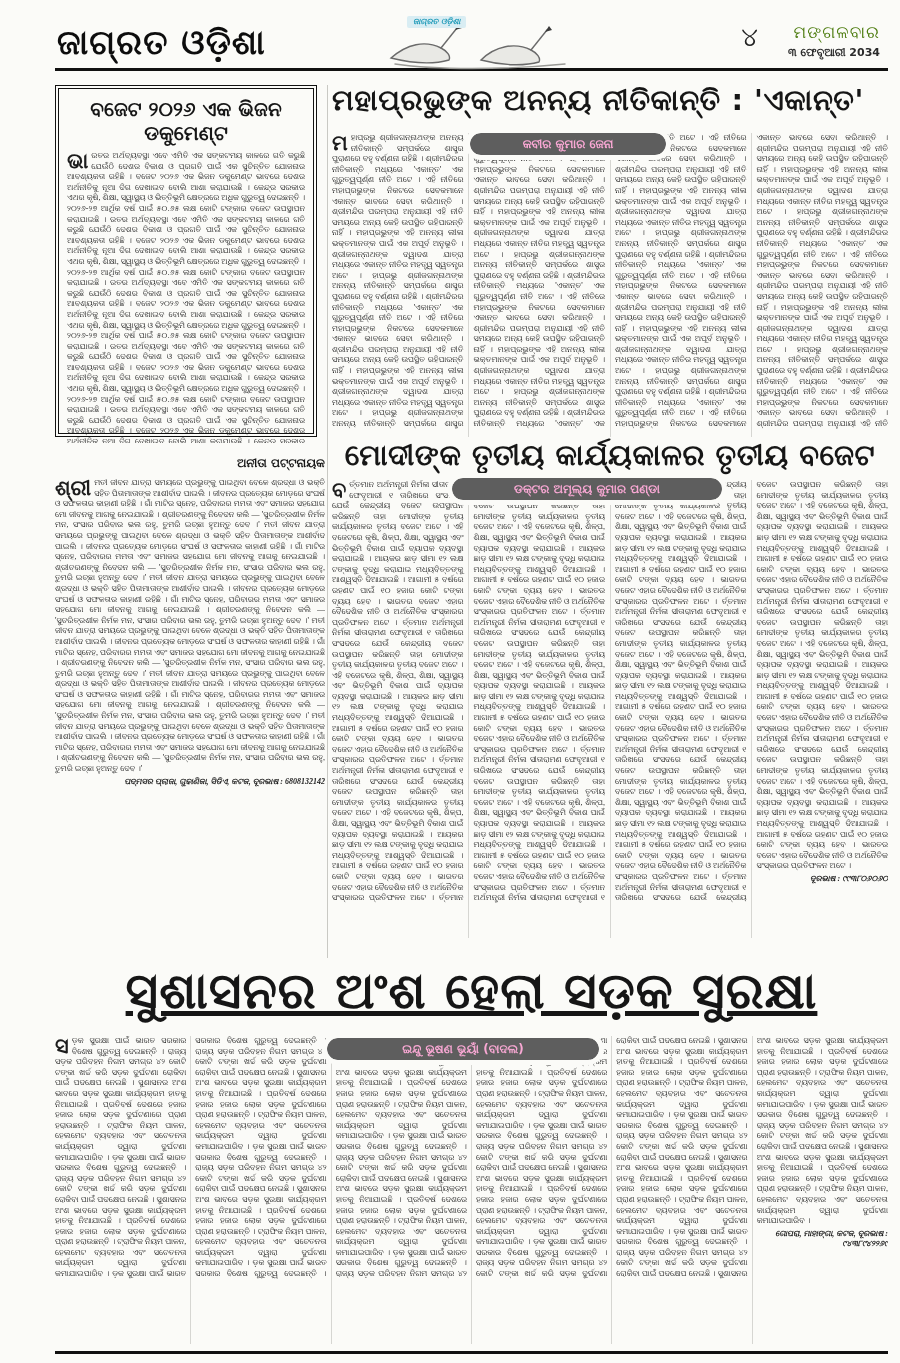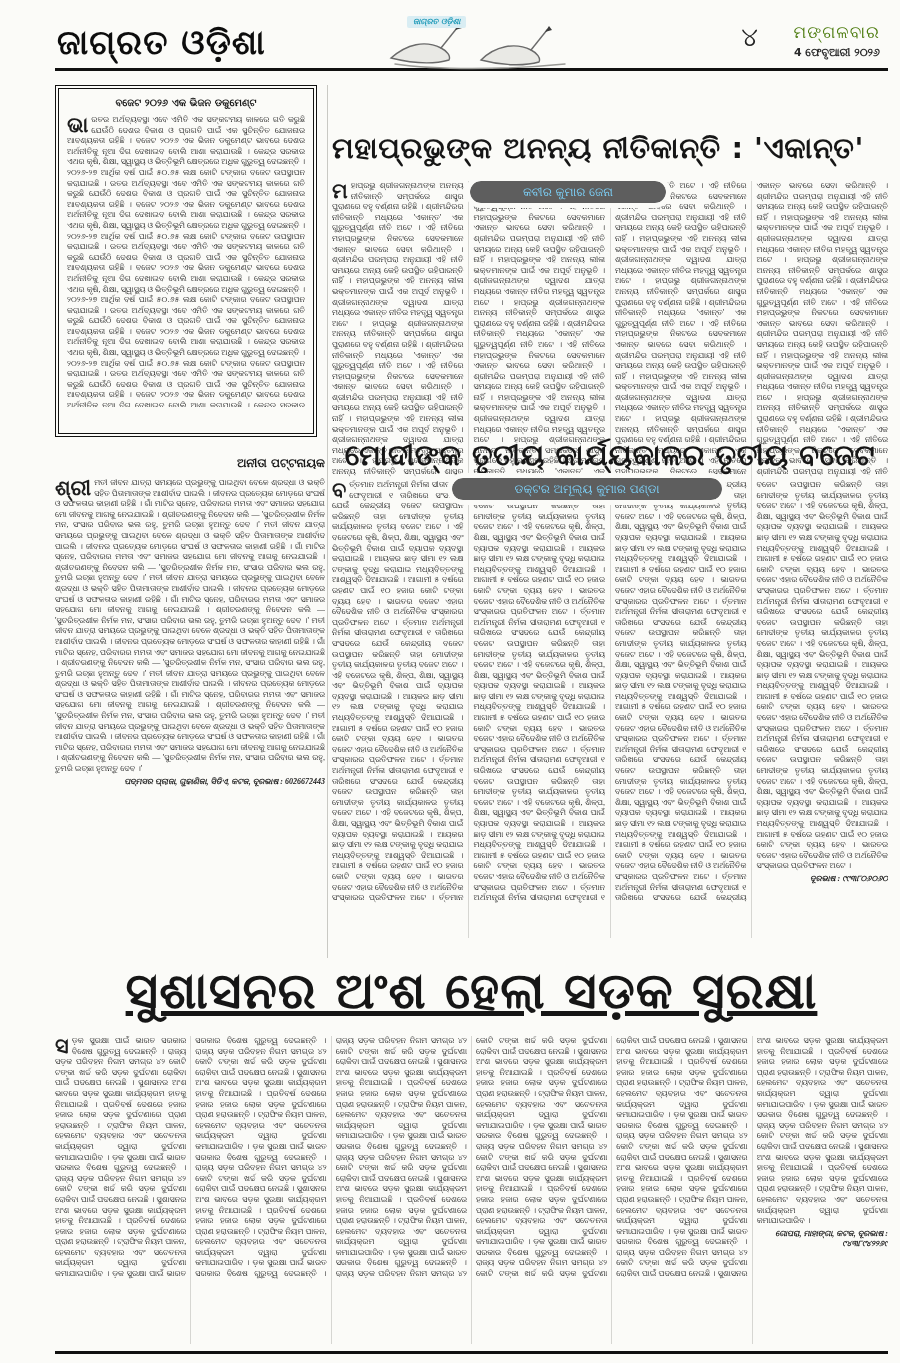--- a/index.html
+++ b/index.html
@@ -12,31 +12,31 @@
   .mast-illus{position:absolute;left:330px;top:6px;width:190px;height:56px;}
   .mast-tag{position:absolute;left:352px;top:8px;font-size:8px;font-style:italic;font-weight:bold;color:#1f9ab8;background:#d9edf3;padding:1px 6px;border-radius:2px;}
   .page-num{position:absolute;right:130px;top:14px;font-size:26px;color:#222;}
   .day{position:absolute;right:8px;top:14px;font-size:17px;color:#4d7c0f;letter-spacing:1px;}
   .date{position:absolute;right:8px;top:38px;font-size:11px;font-weight:bold;color:#2a2a2a;}
 
   
   .bodytext{font-family:"Liberation Serif",serif;font-size:8px;line-height:10.6px;text-align:justify;color:#1c1c1c;overflow:hidden;}
   .dropcap{float:left;font-size:21px;line-height:20px;font-weight:bold;padding:0 3px 0 0;font-family:"DejaVu Sans",sans-serif;}
   .signoff{display:block;font-style:italic;font-weight:bold;text-align:right;font-size:8px;margin-top:2px;}
-  .pill{position:absolute;background:#5e5e5e;color:#7dd3fc;font-weight:normal;font-size:12px;text-align:center;border-radius:13px;padding:4px 0;outline:5px solid #fbfbf8;z-index:5;}
+  .pill{position:absolute;background:#5e5e5e;color:#f9a8d4;font-weight:bold;font-size:12px;text-align:center;border-radius:13px;padding:4px 0;outline:5px solid #fbfbf8;z-index:5;}
   .cols4{column-count:4;column-gap:10px;column-rule:1px solid #d6d6d2;}
   .cols6{column-count:6;column-gap:9px;column-rule:1px solid #d6d6d2;}
 
   
   .budget-box{position:absolute;left:55px;top:85px;width:262px;height:352px;border:4px double #111;padding:6px 8px;box-sizing:border-box;}
-  .budget-head{font-size:10px;font-weight:bold;text-align:center;margin:2px 0 6px 0;font-family:"DejaVu Sans",sans-serif;}
+  .budget-head{font-size:20px;font-weight:bold;text-align:center;margin:2px 0 6px 0;font-family:"DejaVu Sans",sans-serif;}
   .budget-body{height:292px;}
 
   
-  .maha{position:absolute;left:332px;top:84px;width:556px;margin-top:48px;}
+  .maha{position:absolute;left:332px;top:84px;width:556px;}
   .maha-head{font-size:29px;font-weight:bold;line-height:1.15;letter-spacing:.5px;font-family:"DejaVu Sans",sans-serif;white-space:nowrap;}
   .maha-pill{left:138px;top:49px;width:196px;}
   .maha-body{position:absolute;left:0;top:49px;width:556px;height:304px;}
 
   
   .vdiv{position:absolute;left:327px;top:85px;width:1px;height:873px;background:#c9c9c4;}
 
   
   .modi{position:absolute;left:332px;top:438px;width:556px;}
   .modi-head{font-size:29px;font-weight:bold;letter-spacing:.5px;text-align:center;font-family:"DejaVu Sans",sans-serif;white-space:nowrap;}
@@ -72,21 +72,21 @@
         <path d="M146 36 L 162 16"></path>
         <path d="M70 16 l 4 -6 l 3 4 z" fill="#3a3a3a" stroke="none"></path>
         <path d="M160 18 l 4 -6 l 3 4 z" fill="#3a3a3a" stroke="none"></path>
         <path d="M10 50 C 50 56, 120 56, 180 50" stroke="#9a9a96"></path>
       </g>
     </svg>
     <div class="mast-tag">ଜାଗ୍ରତ ଓଡ଼ିଶା</div>
 
     <div class="page-num">୪</div>
     <div class="day">ମଙ୍ଗଳବାର</div>
-    <div class="date">4 ଫେବୃଆରୀ ୨୦୨୬</div>
+    <div class="date">୩ ଫେବୃଆରୀ 2034</div>
   </div>
 
   <div class="budget-box">
     <div class="budget-head">ବଜେଟ ୨୦୨୬ ଏକ ଭିଜନ ଡକୁମେଣ୍ଟ</div>
     <div class="bodytext budget-body">
       <span class="dropcap">ଭା</span><span>ରତର ଅର୍ଥବ୍ୟବସ୍ଥା ଏବେ ଏମିତି ଏକ ସଙ୍କଟମୟ କାଳରେ ଗତି କରୁଛି ଯେଉଁଠି ଦେଶର ବିକାଶ ଓ ପ୍ରଗତି ପାଇଁ ଏକ ସୁଚିନ୍ତିତ ଯୋଜନାର ଆବଶ୍ୟକତା ରହିଛି । ବଜେଟ ୨୦୨୬ ଏକ ଭିଜନ ଡକୁମେଣ୍ଟ ଭାବରେ ଦେଶର ଅର୍ଥନୀତିକୁ ନୂଆ ଦିଗ ଦେଖାଇବ ବୋଲି ଆଶା କରାଯାଉଛି । କେନ୍ଦ୍ର ସରକାର ଏଥର କୃଷି, ଶିକ୍ଷା, ସ୍ୱାସ୍ଥ୍ୟ ଓ ଭିତ୍ତିଭୂମି କ୍ଷେତ୍ରରେ ଅଧିକ ଗୁରୁତ୍ୱ ଦେଇଛନ୍ତି । ୨୦୨୬-୨୭ ଆର୍ଥିକ ବର୍ଷ ପାଇଁ ୫୦.୬୫ ଲକ୍ଷ କୋଟି ଟଙ୍କାର ବଜେଟ ଉପସ୍ଥାପନ କରାଯାଇଛି । ରତର ଅର୍ଥବ୍ୟବସ୍ଥା ଏବେ ଏମିତି ଏକ ସଙ୍କଟମୟ କାଳରେ ଗତି କରୁଛି ଯେଉଁଠି ଦେଶର ବିକାଶ ଓ ପ୍ରଗତି ପାଇଁ ଏକ ସୁଚିନ୍ତିତ ଯୋଜନାର ଆବଶ୍ୟକତା ରହିଛି । ବଜେଟ ୨୦୨୬ ଏକ ଭିଜନ ଡକୁମେଣ୍ଟ ଭାବରେ ଦେଶର ଅର୍ଥନୀତିକୁ ନୂଆ ଦିଗ ଦେଖାଇବ ବୋଲି ଆଶା କରାଯାଉଛି । କେନ୍ଦ୍ର ସରକାର ଏଥର କୃଷି, ଶିକ୍ଷା, ସ୍ୱାସ୍ଥ୍ୟ ଓ ଭିତ୍ତିଭୂମି କ୍ଷେତ୍ରରେ ଅଧିକ ଗୁରୁତ୍ୱ ଦେଇଛନ୍ତି । ୨୦୨୬-୨୭ ଆର୍ଥିକ ବର୍ଷ ପାଇଁ ୫୦.୬୫ ଲକ୍ଷ କୋଟି ଟଙ୍କାର ବଜେଟ ଉପସ୍ଥାପନ କରାଯାଇଛି । ରତର ଅର୍ଥବ୍ୟବସ୍ଥା ଏବେ ଏମିତି ଏକ ସଙ୍କଟମୟ କାଳରେ ଗତି କରୁଛି ଯେଉଁଠି ଦେଶର ବିକାଶ ଓ ପ୍ରଗତି ପାଇଁ ଏକ ସୁଚିନ୍ତିତ ଯୋଜନାର ଆବଶ୍ୟକତା ରହିଛି । ବଜେଟ ୨୦୨୬ ଏକ ଭିଜନ ଡକୁମେଣ୍ଟ ଭାବରେ ଦେଶର ଅର୍ଥନୀତିକୁ ନୂଆ ଦିଗ ଦେଖାଇବ ବୋଲି ଆଶା କରାଯାଉଛି । କେନ୍ଦ୍ର ସରକାର ଏଥର କୃଷି, ଶିକ୍ଷା, ସ୍ୱାସ୍ଥ୍ୟ ଓ ଭିତ୍ତିଭୂମି କ୍ଷେତ୍ରରେ ଅଧିକ ଗୁରୁତ୍ୱ ଦେଇଛନ୍ତି । ୨୦୨୬-୨୭ ଆର୍ଥିକ ବର୍ଷ ପାଇଁ ୫୦.୬୫ ଲକ୍ଷ କୋଟି ଟଙ୍କାର ବଜେଟ ଉପସ୍ଥାପନ କରାଯାଇଛି । ରତର ଅର୍ଥବ୍ୟବସ୍ଥା ଏବେ ଏମିତି ଏକ ସଙ୍କଟମୟ କାଳରେ ଗତି କରୁଛି ଯେଉଁଠି ଦେଶର ବିକାଶ ଓ ପ୍ରଗତି ପାଇଁ ଏକ ସୁଚିନ୍ତିତ ଯୋଜନାର ଆବଶ୍ୟକତା ରହିଛି । ବଜେଟ ୨୦୨୬ ଏକ ଭିଜନ ଡକୁମେଣ୍ଟ ଭାବରେ ଦେଶର ଅର୍ଥନୀତିକୁ ନୂଆ ଦିଗ ଦେଖାଇବ ବୋଲି ଆଶା କରାଯାଉଛି । କେନ୍ଦ୍ର ସରକାର ଏଥର କୃଷି, ଶିକ୍ଷା, ସ୍ୱାସ୍ଥ୍ୟ ଓ ଭିତ୍ତିଭୂମି କ୍ଷେତ୍ରରେ ଅଧିକ ଗୁରୁତ୍ୱ ଦେଇଛନ୍ତି । ୨୦୨୬-୨୭ ଆର୍ଥିକ ବର୍ଷ ପାଇଁ ୫୦.୬୫ ଲକ୍ଷ କୋଟି ଟଙ୍କାର ବଜେଟ ଉପସ୍ଥାପନ କରାଯାଇଛି । ରତର ଅର୍ଥବ୍ୟବସ୍ଥା ଏବେ ଏମିତି ଏକ ସଙ୍କଟମୟ କାଳରେ ଗତି କରୁଛି ଯେଉଁଠି ଦେଶର ବିକାଶ ଓ ପ୍ରଗତି ପାଇଁ ଏକ ସୁଚିନ୍ତିତ ଯୋଜନାର ଆବଶ୍ୟକତା ରହିଛି । ବଜେଟ ୨୦୨୬ ଏକ ଭିଜନ ଡକୁମେଣ୍ଟ ଭାବରେ ଦେଶର ଅର୍ଥନୀତିକୁ ନୂଆ ଦିଗ ଦେଖାଇବ ବୋଲି ଆଶା କରାଯାଉଛି । କେନ୍ଦ୍ର ସରକାର ଏଥର କୃଷି, ଶିକ୍ଷା, ସ୍ୱାସ୍ଥ୍ୟ ଓ ଭିତ୍ତିଭୂମି କ୍ଷେତ୍ରରେ ଅଧିକ ଗୁରୁତ୍ୱ ଦେଇଛନ୍ତି । ୨୦୨୬-୨୭ ଆର୍ଥିକ ବର୍ଷ ପାଇଁ ୫୦.୬୫ ଲକ୍ଷ କୋଟି ଟଙ୍କାର ବଜେଟ ଉପସ୍ଥାପନ କରାଯାଇଛି । ରତର ଅର୍ଥବ୍ୟବସ୍ଥା ଏବେ ଏମିତି ଏକ ସଙ୍କଟମୟ କାଳରେ ଗତି କରୁଛି ଯେଉଁଠି ଦେଶର ବିକାଶ ଓ ପ୍ରଗତି ପାଇଁ ଏକ ସୁଚିନ୍ତିତ ଯୋଜନାର ଆବଶ୍ୟକତା ରହିଛି । ବଜେଟ ୨୦୨୬ ଏକ ଭିଜନ ଡକୁମେଣ୍ଟ ଭାବରେ ଦେଶର ଅର୍ଥନୀତିକୁ ନୂଆ ଦିଗ ଦେଖାଇବ ବୋଲି ଆଶା କରାଯାଉଛି । କେନ୍ଦ୍ର ସରକାର ଏଥର କୃଷି, ଶିକ୍ଷା, ସ୍ୱାସ୍ଥ୍ୟ ଓ ଭିତ୍ତିଭୂମି କ୍ଷେତ୍ରରେ ଅଧିକ ଗୁରୁତ୍ୱ ଦେଇଛନ୍ତି । ୨୦୨୬-୨୭ ଆର୍ଥିକ ବର୍ଷ ପାଇଁ ୫୦.୬୫ ଲକ୍ଷ କୋଟି ଟଙ୍କାର ବଜେଟ ଉପସ୍ଥାପନ କରାଯାଇଛି । ରତର ଅର୍ଥବ୍ୟବସ୍ଥା ଏବେ ଏମିତି ଏକ ସଙ୍କଟମୟ କାଳରେ ଗତି କରୁଛି ଯେଉଁଠି ଦେଶର ବିକାଶ ଓ ପ୍ରଗତି ପାଇଁ ଏକ ସୁଚିନ୍ତିତ ଯୋଜନାର ଆବଶ୍ୟକତା ରହିଛି । ବଜେଟ ୨୦୨୬ ଏକ ଭିଜନ ଡକୁମେଣ୍ଟ ଭାବରେ ଦେଶର ଅର୍ଥନୀତିକୁ ନୂଆ ଦିଗ ଦେଖାଇବ ବୋଲି ଆଶା କରାଯାଉଛି । କେନ୍ଦ୍ର ସରକାର ଏଥର କୃଷି, ଶିକ୍ଷା, ସ୍ୱାସ୍ଥ୍ୟ ଓ ଭିତ୍ତିଭୂମି କ୍ଷେତ୍ରରେ ଅଧିକ ଗୁରୁତ୍ୱ ଦେଇଛନ୍ତି । ୨୦୨୬-୨୭ ଆର୍ଥିକ ବର୍ଷ ପାଇଁ ୫୦.୬୫ ଲକ୍ଷ କୋଟି ଟଙ୍କାର ବଜେଟ ଉପସ୍ଥାପନ କରାଯାଇଛି ।</span>
     </div>
   </div>
 
   <div class="vdiv"></div>
@@ -106,26 +106,27 @@
     <div class="bodytext cols4 modi-body">
       <span class="dropcap">ବ</span><span>ର୍ତ୍ତମାନ ଅର୍ଥମନ୍ତ୍ରୀ ନିର୍ମଳା ସୀତାରାମଣ ଫେବୃଆରୀ ୧ ତାରିଖରେ ସଂସଦରେ ଯେଉଁ କେନ୍ଦ୍ରୀୟ ବଜେଟ ଉପସ୍ଥାପନ କରିଛନ୍ତି ତାହା ମୋଦୀଙ୍କ ତୃତୀୟ କାର୍ଯ୍ୟକାଳର ତୃତୀୟ ବଜେଟ ଅଟେ । ଏହି ବଜେଟରେ କୃଷି, ଶିଳ୍ପ, ଶିକ୍ଷା, ସ୍ୱାସ୍ଥ୍ୟ ଏବଂ ଭିତ୍ତିଭୂମି ବିକାଶ ପାଇଁ ବ୍ୟାପକ ବ୍ୟବସ୍ଥା କରାଯାଇଛି । ଆୟକର ଛାଡ଼ ସୀମା ୧୨ ଲକ୍ଷ ଟଙ୍କାକୁ ବୃଦ୍ଧି କରାଯାଇ ମଧ୍ୟବିତ୍ତଙ୍କୁ ଆଶ୍ୱସ୍ତି ଦିଆଯାଇଛି । ଆଗାମୀ ୫ ବର୍ଷରେ ରହଣଟ ପାଇଁ ୧୦ ହଜାର କୋଟି ଟଙ୍କା ବ୍ୟୟ ହେବ । ଭାରତର ବଜେଟ ଏହାର ବୈଦେଶିକ ନୀତି ଓ ଅର୍ଥନୈତିକ ସଂସ୍କାରର ପ୍ରତିଫଳନ ଅଟେ । ର୍ତ୍ତମାନ ଅର୍ଥମନ୍ତ୍ରୀ ନିର୍ମଳା ସୀତାରାମଣ ଫେବୃଆରୀ ୧ ତାରିଖରେ ସଂସଦରେ ଯେଉଁ କେନ୍ଦ୍ରୀୟ ବଜେଟ ଉପସ୍ଥାପନ କରିଛନ୍ତି ତାହା ମୋଦୀଙ୍କ ତୃତୀୟ କାର୍ଯ୍ୟକାଳର ତୃତୀୟ ବଜେଟ ଅଟେ । ଏହି ବଜେଟରେ କୃଷି, ଶିଳ୍ପ, ଶିକ୍ଷା, ସ୍ୱାସ୍ଥ୍ୟ ଏବଂ ଭିତ୍ତିଭୂମି ବିକାଶ ପାଇଁ ବ୍ୟାପକ ବ୍ୟବସ୍ଥା କରାଯାଇଛି । ଆୟକର ଛାଡ଼ ସୀମା ୧୨ ଲକ୍ଷ ଟଙ୍କାକୁ ବୃଦ୍ଧି କରାଯାଇ ମଧ୍ୟବିତ୍ତଙ୍କୁ ଆଶ୍ୱସ୍ତି ଦିଆଯାଇଛି । ଆଗାମୀ ୫ ବର୍ଷରେ ରହଣଟ ପାଇଁ ୧୦ ହଜାର କୋଟି ଟଙ୍କା ବ୍ୟୟ ହେବ । ଭାରତର ବଜେଟ ଏହାର ବୈଦେଶିକ ନୀତି ଓ ଅର୍ଥନୈତିକ ସଂସ୍କାରର ପ୍ରତିଫଳନ ଅଟେ । ର୍ତ୍ତମାନ ଅର୍ଥମନ୍ତ୍ରୀ ନିର୍ମଳା ସୀତାରାମଣ ଫେବୃଆରୀ ୧ ତାରିଖରେ ସଂସଦରେ ଯେଉଁ କେନ୍ଦ୍ରୀୟ ବଜେଟ ଉପସ୍ଥାପନ କରିଛନ୍ତି ତାହା ମୋଦୀଙ୍କ ତୃତୀୟ କାର୍ଯ୍ୟକାଳର ତୃତୀୟ ବଜେଟ ଅଟେ । ଏହି ବଜେଟରେ କୃଷି, ଶିଳ୍ପ, ଶିକ୍ଷା, ସ୍ୱାସ୍ଥ୍ୟ ଏବଂ ଭିତ୍ତିଭୂମି ବିକାଶ ପାଇଁ ବ୍ୟାପକ ବ୍ୟବସ୍ଥା କରାଯାଇଛି । ଆୟକର ଛାଡ଼ ସୀମା ୧୨ ଲକ୍ଷ ଟଙ୍କାକୁ ବୃଦ୍ଧି କରାଯାଇ ମଧ୍ୟବିତ୍ତଙ୍କୁ ଆଶ୍ୱସ୍ତି ଦିଆଯାଇଛି । ଆଗାମୀ ୫ ବର୍ଷରେ ରହଣଟ ପାଇଁ ୧୦ ହଜାର କୋଟି ଟଙ୍କା ବ୍ୟୟ ହେବ । ଭାରତର ବଜେଟ ଏହାର ବୈଦେଶିକ ନୀତି ଓ ଅର୍ଥନୈତିକ ସଂସ୍କାରର ପ୍ରତିଫଳନ ଅଟେ । ର୍ତ୍ତମାନ ଅର୍ଥମନ୍ତ୍ରୀ ନିର୍ମଳା ସୀତାରାମଣ ଫେବୃଆରୀ ୧ ତାରିଖରେ ସଂସଦରେ ଯେଉଁ କେନ୍ଦ୍ରୀୟ ବଜେଟ ଉପସ୍ଥାପନ କରିଛନ୍ତି ତାହା ମୋଦୀଙ୍କ ତୃତୀୟ କାର୍ଯ୍ୟକାଳର ତୃତୀୟ ବଜେଟ ଅଟେ । ଏହି ବଜେଟରେ କୃଷି, ଶିଳ୍ପ, ଶିକ୍ଷା, ସ୍ୱାସ୍ଥ୍ୟ ଏବଂ ଭିତ୍ତିଭୂମି ବିକାଶ ପାଇଁ ବ୍ୟାପକ ବ୍ୟବସ୍ଥା କରାଯାଇଛି । ଆୟକର ଛାଡ଼ ସୀମା ୧୨ ଲକ୍ଷ ଟଙ୍କାକୁ ବୃଦ୍ଧି କରାଯାଇ ମଧ୍ୟବିତ୍ତଙ୍କୁ ଆଶ୍ୱସ୍ତି ଦିଆଯାଇଛି । ଆଗାମୀ ୫ ବର୍ଷରେ ରହଣଟ ପାଇଁ ୧୦ ହଜାର କୋଟି ଟଙ୍କା ବ୍ୟୟ ହେବ । ଭାରତର ବଜେଟ ଏହାର ବୈଦେଶିକ ନୀତି ଓ ଅର୍ଥନୈତିକ ସଂସ୍କାରର ପ୍ରତିଫଳନ ଅଟେ । ର୍ତ୍ତମାନ ଅର୍ଥମନ୍ତ୍ରୀ ନିର୍ମଳା ସୀତାରାମଣ ଫେବୃଆରୀ ୧ ତାରିଖରେ ସଂସଦରେ ଯେଉଁ କେନ୍ଦ୍ରୀୟ ବଜେଟ ଉପସ୍ଥାପନ କରିଛନ୍ତି ତାହା ମୋଦୀଙ୍କ ତୃତୀୟ କାର୍ଯ୍ୟକାଳର ତୃତୀୟ ବଜେଟ ଅଟେ । ଏହି ବଜେଟରେ କୃଷି, ଶିଳ୍ପ, ଶିକ୍ଷା, ସ୍ୱାସ୍ଥ୍ୟ ଏବଂ ଭିତ୍ତିଭୂମି ବିକାଶ ପାଇଁ ବ୍ୟାପକ ବ୍ୟବସ୍ଥା କରାଯାଇଛି । ଆୟକର ଛାଡ଼ ସୀମା ୧୨ ଲକ୍ଷ ଟଙ୍କାକୁ ବୃଦ୍ଧି କରାଯାଇ ମଧ୍ୟବିତ୍ତଙ୍କୁ ଆଶ୍ୱସ୍ତି ଦିଆଯାଇଛି । ଆଗାମୀ ୫ ବର୍ଷରେ ରହଣଟ ପାଇଁ ୧୦ ହଜାର କୋଟି ଟଙ୍କା ବ୍ୟୟ ହେବ । ଭାରତର ବଜେଟ ଏହାର ବୈଦେଶିକ ନୀତି ଓ ଅର୍ଥନୈତିକ ସଂସ୍କାରର ପ୍ରତିଫଳନ ଅଟେ । ର୍ତ୍ତମାନ ଅର୍ଥମନ୍ତ୍ରୀ ନିର୍ମଳା ସୀତାରାମଣ ଫେବୃଆରୀ ୧ ତାରିଖରେ ସଂସଦରେ ଯେଉଁ କେନ୍ଦ୍ରୀୟ ବଜେଟ ଉପସ୍ଥାପନ କରିଛନ୍ତି ତାହା ମୋଦୀଙ୍କ ତୃତୀୟ କାର୍ଯ୍ୟକାଳର ତୃତୀୟ ବଜେଟ ଅଟେ । ଏହି ବଜେଟରେ କୃଷି, ଶିଳ୍ପ, ଶିକ୍ଷା, ସ୍ୱାସ୍ଥ୍ୟ ଏବଂ ଭିତ୍ତିଭୂମି ବିକାଶ ପାଇଁ ବ୍ୟାପକ ବ୍ୟବସ୍ଥା କରାଯାଇଛି । ଆୟକର ଛାଡ଼ ସୀମା ୧୨ ଲକ୍ଷ ଟଙ୍କାକୁ ବୃଦ୍ଧି କରାଯାଇ ମଧ୍ୟବିତ୍ତଙ୍କୁ ଆଶ୍ୱସ୍ତି ଦିଆଯାଇଛି । ଆଗାମୀ ୫ ବର୍ଷରେ ରହଣଟ ପାଇଁ ୧୦ ହଜାର କୋଟି ଟଙ୍କା ବ୍ୟୟ ହେବ । ଭାରତର ବଜେଟ ଏହାର ବୈଦେଶିକ ନୀତି ଓ ଅର୍ଥନୈତିକ ସଂସ୍କାରର ପ୍ରତିଫଳନ ଅଟେ । ର୍ତ୍ତମାନ ଅର୍ଥମନ୍ତ୍ରୀ ନିର୍ମଳା ସୀତାରାମଣ ଫେବୃଆରୀ ୧ ତାରିଖରେ ସଂସଦରେ ଯେଉଁ କେନ୍ଦ୍ରୀୟ ବଜେଟ ଉପସ୍ଥାପନ କରିଛନ୍ତି ତାହା ମୋଦୀଙ୍କ ତୃତୀୟ କାର୍ଯ୍ୟକାଳର ତୃତୀୟ ବଜେଟ ଅଟେ । ଏହି ବଜେଟରେ କୃଷି, ଶିଳ୍ପ, ଶିକ୍ଷା, ସ୍ୱାସ୍ଥ୍ୟ ଏବଂ ଭିତ୍ତିଭୂମି ବିକାଶ ପାଇଁ ବ୍ୟାପକ ବ୍ୟବସ୍ଥା କରାଯାଇଛି । ଆୟକର ଛାଡ଼ ସୀମା ୧୨ ଲକ୍ଷ ଟଙ୍କାକୁ ବୃଦ୍ଧି କରାଯାଇ ମଧ୍ୟବିତ୍ତଙ୍କୁ ଆଶ୍ୱସ୍ତି ଦିଆଯାଇଛି । ଆଗାମୀ ୫ ବର୍ଷରେ ରହଣଟ ପାଇଁ ୧୦ ହଜାର କୋଟି ଟଙ୍କା ବ୍ୟୟ ହେବ । ଭାରତର ବଜେଟ ଏହାର ବୈଦେଶିକ ନୀତି ଓ ଅର୍ଥନୈତିକ ସଂସ୍କାରର ପ୍ରତିଫଳନ ଅଟେ । ର୍ତ୍ତମାନ ଅର୍ଥମନ୍ତ୍ରୀ ନିର୍ମଳା ସୀତାରାମଣ ଫେବୃଆରୀ ୧ ତାରିଖରେ ସଂସଦରେ ଯେଉଁ କେନ୍ଦ୍ରୀୟ ବଜେଟ ଉପସ୍ଥାପନ କରିଛନ୍ତି ତାହା ମୋଦୀଙ୍କ ତୃତୀୟ କାର୍ଯ୍ୟକାଳର ତୃତୀୟ ବଜେଟ ଅଟେ । ଏହି ବଜେଟରେ କୃଷି, ଶିଳ୍ପ, ଶିକ୍ଷା, ସ୍ୱାସ୍ଥ୍ୟ ଏବଂ ଭିତ୍ତିଭୂମି ବିକାଶ ପାଇଁ ବ୍ୟାପକ ବ୍ୟବସ୍ଥା କରାଯାଇଛି । ଆୟକର ଛାଡ଼ ସୀମା ୧୨ ଲକ୍ଷ ଟଙ୍କାକୁ ବୃଦ୍ଧି କରାଯାଇ ମଧ୍ୟବିତ୍ତଙ୍କୁ ଆଶ୍ୱସ୍ତି ଦିଆଯାଇଛି । ଆଗାମୀ ୫ ବର୍ଷରେ ରହଣଟ ପାଇଁ ୧୦ ହଜାର କୋଟି ଟଙ୍କା ବ୍ୟୟ ହେବ । ଭାରତର ବଜେଟ ଏହାର ବୈଦେଶିକ ନୀତି ଓ ଅର୍ଥନୈତିକ ସଂସ୍କାରର ପ୍ରତିଫଳନ ଅଟେ । ର୍ତ୍ତମାନ ଅର୍ଥମନ୍ତ୍ରୀ ନିର୍ମଳା ସୀତାରାମଣ ଫେବୃଆରୀ ୧ ତାରିଖରେ ସଂସଦରେ ଯେଉଁ କେନ୍ଦ୍ରୀୟ ବଜେଟ ଉପସ୍ଥାପନ କରିଛନ୍ତି ତାହା ମୋଦୀଙ୍କ ତୃତୀୟ କାର୍ଯ୍ୟକାଳର ତୃତୀୟ ବଜେଟ ଅଟେ । ଏହି ବଜେଟରେ କୃଷି, ଶିଳ୍ପ, ଶିକ୍ଷା, ସ୍ୱାସ୍ଥ୍ୟ ଏବଂ ଭିତ୍ତିଭୂମି ବିକାଶ ପାଇଁ ବ୍ୟାପକ ବ୍ୟବସ୍ଥା କରାଯାଇଛି । ଆୟକର ଛାଡ଼ ସୀମା ୧୨ ଲକ୍ଷ ଟଙ୍କାକୁ ବୃଦ୍ଧି କରାଯାଇ ମଧ୍ୟବିତ୍ତଙ୍କୁ ଆଶ୍ୱସ୍ତି ଦିଆଯାଇଛି । ଆଗାମୀ ୫ ବର୍ଷରେ ରହଣଟ ପାଇଁ ୧୦ ହଜାର କୋଟି ଟଙ୍କା ବ୍ୟୟ ହେବ । ଭାରତର ବଜେଟ ଏହାର ବୈଦେଶିକ ନୀତି ଓ ଅର୍ଥନୈତିକ ସଂସ୍କାରର ପ୍ରତିଫଳନ ଅଟେ । ର୍ତ୍ତମାନ ଅର୍ଥମନ୍ତ୍ରୀ ନିର୍ମଳା ସୀତାରାମଣ ଫେବୃଆରୀ ୧ ତାରିଖରେ ସଂସଦରେ ଯେଉଁ କେନ୍ଦ୍ରୀୟ ବଜେଟ ଉପସ୍ଥାପନ କରିଛନ୍ତି ତାହା ମୋଦୀଙ୍କ ତୃତୀୟ କାର୍ଯ୍ୟକାଳର ତୃତୀୟ ବଜେଟ ଅଟେ । ଏହି ବଜେଟରେ କୃଷି, ଶିଳ୍ପ, ଶିକ୍ଷା, ସ୍ୱାସ୍ଥ୍ୟ ଏବଂ ଭିତ୍ତିଭୂମି ବିକାଶ ପାଇଁ ବ୍ୟାପକ ବ୍ୟବସ୍ଥା କରାଯାଇଛି । ଆୟକର ଛାଡ଼ ସୀମା ୧୨ ଲକ୍ଷ ଟଙ୍କାକୁ ବୃଦ୍ଧି କରାଯାଇ ମଧ୍ୟବିତ୍ତଙ୍କୁ ଆଶ୍ୱସ୍ତି ଦିଆଯାଇଛି । ଆଗାମୀ ୫ ବର୍ଷରେ ରହଣଟ ପାଇଁ ୧୦ ହଜାର କୋଟି ଟଙ୍କା ବ୍ୟୟ ହେବ । ଭାରତର ବଜେଟ ଏହାର ବୈଦେଶିକ ନୀତି ଓ ଅର୍ଥନୈତିକ ସଂସ୍କାରର ପ୍ରତିଫଳନ ଅଟେ । ର୍ତ୍ତମାନ ଅର୍ଥମନ୍ତ୍ରୀ ନିର୍ମଳା ସୀତାରାମଣ ଫେବୃଆରୀ ୧ ତାରିଖରେ ସଂସଦରେ ଯେଉଁ କେନ୍ଦ୍ରୀୟ ବଜେଟ ଉପସ୍ଥାପନ କରିଛନ୍ତି ତାହା ମୋଦୀଙ୍କ ତୃତୀୟ କାର୍ଯ୍ୟକାଳର ତୃତୀୟ ବଜେଟ ଅଟେ । ଏହି ବଜେଟରେ କୃଷି, ଶିଳ୍ପ, ଶିକ୍ଷା, ସ୍ୱାସ୍ଥ୍ୟ ଏବଂ ଭିତ୍ତିଭୂମି ବିକାଶ ପାଇଁ ବ୍ୟାପକ ବ୍ୟବସ୍ଥା କରାଯାଇଛି । ଆୟକର ଛାଡ଼ ସୀମା ୧୨ ଲକ୍ଷ ଟଙ୍କାକୁ ବୃଦ୍ଧି କରାଯାଇ ମଧ୍ୟବିତ୍ତଙ୍କୁ ଆଶ୍ୱସ୍ତି ଦିଆଯାଇଛି । ଆଗାମୀ ୫ ବର୍ଷରେ ରହଣଟ ପାଇଁ ୧୦ ହଜାର କୋଟି ଟଙ୍କା ବ୍ୟୟ ହେବ । ଭାରତର ବଜେଟ ଏହାର ବୈଦେଶିକ ନୀତି ଓ ଅର୍ଥନୈତିକ ସଂସ୍କାରର ପ୍ରତିଫଳନ ଅଟେ । ର୍ତ୍ତମାନ ଅର୍ଥମନ୍ତ୍ରୀ ନିର୍ମଳା ସୀତାରାମଣ ଫେବୃଆରୀ ୧ ତାରିଖରେ ସଂସଦରେ ଯେଉଁ କେନ୍ଦ୍ରୀୟ ବଜେଟ ଉପସ୍ଥାପନ କରିଛନ୍ତି ତାହା ମୋଦୀଙ୍କ ତୃତୀୟ କାର୍ଯ୍ୟକାଳର ତୃତୀୟ ବଜେଟ ଅଟେ । ଏହି ବଜେଟରେ କୃଷି, ଶିଳ୍ପ, ଶିକ୍ଷା, ସ୍ୱାସ୍ଥ୍ୟ ଏବଂ ଭିତ୍ତିଭୂମି ବିକାଶ ପାଇଁ ବ୍ୟାପକ ବ୍ୟବସ୍ଥା କରାଯାଇଛି । ଆୟକର ଛାଡ଼ ସୀମା ୧୨ ଲକ୍ଷ ଟଙ୍କାକୁ ବୃଦ୍ଧି କରାଯାଇ ମଧ୍ୟବିତ୍ତଙ୍କୁ ଆଶ୍ୱସ୍ତି ଦିଆଯାଇଛି । ଆଗାମୀ ୫ ବର୍ଷରେ ରହଣଟ ପାଇଁ ୧୦ ହଜାର କୋଟି ଟଙ୍କା ବ୍ୟୟ ହେବ । ଭାରତର ବଜେଟ ଏହାର ବୈଦେଶିକ ନୀତି ଓ ଅର୍ଥନୈତିକ ସଂସ୍କାରର ପ୍ରତିଫଳନ ଅଟେ ।</span>
       <span class="signoff">ଦୂରଭାଷ : ୯୯୩୮୦୬୦୬୦</span>
     </div>
   </div>
 
   <div class="jeebana">
     <div class="jeeb-by">ଅନୀତା ପଟ୍ଟନାୟକ</div>
     <div class="bodytext jeeb-body">
       <span class="dropcap">ଶ୍ରୀ</span><span>ମତୀ ଜୀବନ ଯାତ୍ରା ସମୟରେ ପ୍ରଭୁଙ୍କୁ ପାଇଥିବା ବେଳେ ଶ୍ରଦ୍ଧା ଓ ଭକ୍ତି ସହିତ ପିତାମାତାଙ୍କ ଆଶୀର୍ବାଦ ପାଇଲି । ଜୀବନର ପ୍ରତ୍ୟେକ ମୋଡ଼ରେ ସଂଘର୍ଷ ଓ ସଫଳତାର କାହାଣୀ ରହିଛି । ଗାଁ ମାଟିର ସ୍ନେହ, ପରିବାରର ମମତା ଏବଂ ସମାଜର ସହଯୋଗ ମୋ ଜୀବନକୁ ଆଗକୁ ନେଇଯାଇଛି । ଶ୍ରୀଚରଣଙ୍କୁ ନିବେଦନ କଲି — 'ସୁଚରିତ୍ରଶୀଳ ନିର୍ମଳ ମନ, ସଂସାର ପରିବାର ଭଲ ରହୁ, ତୁମରି ଇଚ୍ଛା ହୁଅନ୍ତୁ ଦେବ ।' ମତୀ ଜୀବନ ଯାତ୍ରା ସମୟରେ ପ୍ରଭୁଙ୍କୁ ପାଇଥିବା ବେଳେ ଶ୍ରଦ୍ଧା ଓ ଭକ୍ତି ସହିତ ପିତାମାତାଙ୍କ ଆଶୀର୍ବାଦ ପାଇଲି । ଜୀବନର ପ୍ରତ୍ୟେକ ମୋଡ଼ରେ ସଂଘର୍ଷ ଓ ସଫଳତାର କାହାଣୀ ରହିଛି । ଗାଁ ମାଟିର ସ୍ନେହ, ପରିବାରର ମମତା ଏବଂ ସମାଜର ସହଯୋଗ ମୋ ଜୀବନକୁ ଆଗକୁ ନେଇଯାଇଛି । ଶ୍ରୀଚରଣଙ୍କୁ ନିବେଦନ କଲି — 'ସୁଚରିତ୍ରଶୀଳ ନିର୍ମଳ ମନ, ସଂସାର ପରିବାର ଭଲ ରହୁ, ତୁମରି ଇଚ୍ଛା ହୁଅନ୍ତୁ ଦେବ ।' ମତୀ ଜୀବନ ଯାତ୍ରା ସମୟରେ ପ୍ରଭୁଙ୍କୁ ପାଇଥିବା ବେଳେ ଶ୍ରଦ୍ଧା ଓ ଭକ୍ତି ସହିତ ପିତାମାତାଙ୍କ ଆଶୀର୍ବାଦ ପାଇଲି । ଜୀବନର ପ୍ରତ୍ୟେକ ମୋଡ଼ରେ ସଂଘର୍ଷ ଓ ସଫଳତାର କାହାଣୀ ରହିଛି । ଗାଁ ମାଟିର ସ୍ନେହ, ପରିବାରର ମମତା ଏବଂ ସମାଜର ସହଯୋଗ ମୋ ଜୀବନକୁ ଆଗକୁ ନେଇଯାଇଛି । ଶ୍ରୀଚରଣଙ୍କୁ ନିବେଦନ କଲି — 'ସୁଚରିତ୍ରଶୀଳ ନିର୍ମଳ ମନ, ସଂସାର ପରିବାର ଭଲ ରହୁ, ତୁମରି ଇଚ୍ଛା ହୁଅନ୍ତୁ ଦେବ ।' ମତୀ ଜୀବନ ଯାତ୍ରା ସମୟରେ ପ୍ରଭୁଙ୍କୁ ପାଇଥିବା ବେଳେ ଶ୍ରଦ୍ଧା ଓ ଭକ୍ତି ସହିତ ପିତାମାତାଙ୍କ ଆଶୀର୍ବାଦ ପାଇଲି । ଜୀବନର ପ୍ରତ୍ୟେକ ମୋଡ଼ରେ ସଂଘର୍ଷ ଓ ସଫଳତାର କାହାଣୀ ରହିଛି । ଗାଁ ମାଟିର ସ୍ନେହ, ପରିବାରର ମମତା ଏବଂ ସମାଜର ସହଯୋଗ ମୋ ଜୀବନକୁ ଆଗକୁ ନେଇଯାଇଛି । ଶ୍ରୀଚରଣଙ୍କୁ ନିବେଦନ କଲି — 'ସୁଚରିତ୍ରଶୀଳ ନିର୍ମଳ ମନ, ସଂସାର ପରିବାର ଭଲ ରହୁ, ତୁମରି ଇଚ୍ଛା ହୁଅନ୍ତୁ ଦେବ ।' ମତୀ ଜୀବନ ଯାତ୍ରା ସମୟରେ ପ୍ରଭୁଙ୍କୁ ପାଇଥିବା ବେଳେ ଶ୍ରଦ୍ଧା ଓ ଭକ୍ତି ସହିତ ପିତାମାତାଙ୍କ ଆଶୀର୍ବାଦ ପାଇଲି । ଜୀବନର ପ୍ରତ୍ୟେକ ମୋଡ଼ରେ ସଂଘର୍ଷ ଓ ସଫଳତାର କାହାଣୀ ରହିଛି । ଗାଁ ମାଟିର ସ୍ନେହ, ପରିବାରର ମମତା ଏବଂ ସମାଜର ସହଯୋଗ ମୋ ଜୀବନକୁ ଆଗକୁ ନେଇଯାଇଛି । ଶ୍ରୀଚରଣଙ୍କୁ ନିବେଦନ କଲି — 'ସୁଚରିତ୍ରଶୀଳ ନିର୍ମଳ ମନ, ସଂସାର ପରିବାର ଭଲ ରହୁ, ତୁମରି ଇଚ୍ଛା ହୁଅନ୍ତୁ ଦେବ ।' ମତୀ ଜୀବନ ଯାତ୍ରା ସମୟରେ ପ୍ରଭୁଙ୍କୁ ପାଇଥିବା ବେଳେ ଶ୍ରଦ୍ଧା ଓ ଭକ୍ତି ସହିତ ପିତାମାତାଙ୍କ ଆଶୀର୍ବାଦ ପାଇଲି । ଜୀବନର ପ୍ରତ୍ୟେକ ମୋଡ଼ରେ ସଂଘର୍ଷ ଓ ସଫଳତାର କାହାଣୀ ରହିଛି । ଗାଁ ମାଟିର ସ୍ନେହ, ପରିବାରର ମମତା ଏବଂ ସମାଜର ସହଯୋଗ ମୋ ଜୀବନକୁ ଆଗକୁ ନେଇଯାଇଛି । ଶ୍ରୀଚରଣଙ୍କୁ ନିବେଦନ କଲି — 'ସୁଚରିତ୍ରଶୀଳ ନିର୍ମଳ ମନ, ସଂସାର ପରିବାର ଭଲ ରହୁ, ତୁମରି ଇଚ୍ଛା ହୁଅନ୍ତୁ ଦେବ ।'</span>
-      <span class="signoff">ପଦ୍ମସର ପ୍ଲାଜା, ଗୁଢାଣିକା, ସିଡିଏ, କଟକ, ଦୂରଭାଷ : 6026672443</span>
+      <span class="signoff">ପଦ୍ମସର ପ୍ଲାଜା, ଗୁଢାଣିକା, ସିଡିଏ, କଟକ, ଦୂରଭାଷ : 6808132142</span>
     </div>
   </div>
 
   <div class="road">
     <div class="road-head">ସୁଶାସନର ଅଂଶ ହେଲା ସଡ଼କ ସୁରକ୍ଷା</div>
+    <div class="pill road-pill">ଇନ୍ଦୁ ଭୂଷଣ ଭୂୟାଁ (ବାଦଲ)</div>
     <div class="bodytext cols6 road-body">
       <span class="dropcap">ସ</span><span>ଡ଼କ ସୁରକ୍ଷା ପାଇଁ ଭାରତ ସରକାର ବିଶେଷ ଗୁରୁତ୍ୱ ଦେଇଛନ୍ତି । ରାଜ୍ୟ ସଡ଼କ ପରିବହନ ନିଗମ ସମଗ୍ର ୪୨ କୋଟି ଟଙ୍କା ଖର୍ଚ୍ଚ କରି ସଡ଼କ ଦୁର୍ଘଟଣା ରୋକିବା ପାଇଁ ପଦକ୍ଷେପ ନେଇଛି । ସୁଶାସନର ଅଂଶ ଭାବରେ ସଡ଼କ ସୁରକ୍ଷା କାର୍ଯ୍ୟକ୍ରମ ହାତକୁ ନିଆଯାଇଛି । ପ୍ରତିବର୍ଷ ଦେଶରେ ହଜାର ହଜାର ଲୋକ ସଡ଼କ ଦୁର୍ଘଟଣାରେ ପ୍ରାଣ ହରାଉଛନ୍ତି । ଟ୍ରାଫିକ ନିୟମ ପାଳନ, ହେଲମେଟ ବ୍ୟବହାର ଏବଂ ସଚେତନତା କାର୍ଯ୍ୟକ୍ରମ ଦ୍ୱାରା ଦୁର୍ଘଟଣା କମାଯାଇପାରିବ । ଡ଼କ ସୁରକ୍ଷା ପାଇଁ ଭାରତ ସରକାର ବିଶେଷ ଗୁରୁତ୍ୱ ଦେଇଛନ୍ତି । ରାଜ୍ୟ ସଡ଼କ ପରିବହନ ନିଗମ ସମଗ୍ର ୪୨ କୋଟି ଟଙ୍କା ଖର୍ଚ୍ଚ କରି ସଡ଼କ ଦୁର୍ଘଟଣା ରୋକିବା ପାଇଁ ପଦକ୍ଷେପ ନେଇଛି । ସୁଶାସନର ଅଂଶ ଭାବରେ ସଡ଼କ ସୁରକ୍ଷା କାର୍ଯ୍ୟକ୍ରମ ହାତକୁ ନିଆଯାଇଛି । ପ୍ରତିବର୍ଷ ଦେଶରେ ହଜାର ହଜାର ଲୋକ ସଡ଼କ ଦୁର୍ଘଟଣାରେ ପ୍ରାଣ ହରାଉଛନ୍ତି । ଟ୍ରାଫିକ ନିୟମ ପାଳନ, ହେଲମେଟ ବ୍ୟବହାର ଏବଂ ସଚେତନତା କାର୍ଯ୍ୟକ୍ରମ ଦ୍ୱାରା ଦୁର୍ଘଟଣା କମାଯାଇପାରିବ । ଡ଼କ ସୁରକ୍ଷା ପାଇଁ ଭାରତ ସରକାର ବିଶେଷ ଗୁରୁତ୍ୱ ଦେଇଛନ୍ତି । ରାଜ୍ୟ ସଡ଼କ ପରିବହନ ନିଗମ ସମଗ୍ର ୪୨ କୋଟି ଟଙ୍କା ଖର୍ଚ୍ଚ କରି ସଡ଼କ ଦୁର୍ଘଟଣା ରୋକିବା ପାଇଁ ପଦକ୍ଷେପ ନେଇଛି । ସୁଶାସନର ଅଂଶ ଭାବରେ ସଡ଼କ ସୁରକ୍ଷା କାର୍ଯ୍ୟକ୍ରମ ହାତକୁ ନିଆଯାଇଛି । ପ୍ରତିବର୍ଷ ଦେଶରେ ହଜାର ହଜାର ଲୋକ ସଡ଼କ ଦୁର୍ଘଟଣାରେ ପ୍ରାଣ ହରାଉଛନ୍ତି । ଟ୍ରାଫିକ ନିୟମ ପାଳନ, ହେଲମେଟ ବ୍ୟବହାର ଏବଂ ସଚେତନତା କାର୍ଯ୍ୟକ୍ରମ ଦ୍ୱାରା ଦୁର୍ଘଟଣା କମାଯାଇପାରିବ । ଡ଼କ ସୁରକ୍ଷା ପାଇଁ ଭାରତ ସରକାର ବିଶେଷ ଗୁରୁତ୍ୱ ଦେଇଛନ୍ତି । ରାଜ୍ୟ ସଡ଼କ ପରିବହନ ନିଗମ ସମଗ୍ର ୪୨ କୋଟି ଟଙ୍କା ଖର୍ଚ୍ଚ କରି ସଡ଼କ ଦୁର୍ଘଟଣା ରୋକିବା ପାଇଁ ପଦକ୍ଷେପ ନେଇଛି । ସୁଶାସନର ଅଂଶ ଭାବରେ ସଡ଼କ ସୁରକ୍ଷା କାର୍ଯ୍ୟକ୍ରମ ହାତକୁ ନିଆଯାଇଛି । ପ୍ରତିବର୍ଷ ଦେଶରେ ହଜାର ହଜାର ଲୋକ ସଡ଼କ ଦୁର୍ଘଟଣାରେ ପ୍ରାଣ ହରାଉଛନ୍ତି । ଟ୍ରାଫିକ ନିୟମ ପାଳନ, ହେଲମେଟ ବ୍ୟବହାର ଏବଂ ସଚେତନତା କାର୍ଯ୍ୟକ୍ରମ ଦ୍ୱାରା ଦୁର୍ଘଟଣା କମାଯାଇପାରିବ । ଡ଼କ ସୁରକ୍ଷା ପାଇଁ ଭାରତ ସରକାର ବିଶେଷ ଗୁରୁତ୍ୱ ଦେଇଛନ୍ତି । ରାଜ୍ୟ ସଡ଼କ ପରିବହନ ନିଗମ ସମଗ୍ର ୪୨ କୋଟି ଟଙ୍କା ଖର୍ଚ୍ଚ କରି ସଡ଼କ ଦୁର୍ଘଟଣା ରୋକିବା ପାଇଁ ପଦକ୍ଷେପ ନେଇଛି । ସୁଶାସନର ଅଂଶ ଭାବରେ ସଡ଼କ ସୁରକ୍ଷା କାର୍ଯ୍ୟକ୍ରମ ହାତକୁ ନିଆଯାଇଛି । ପ୍ରତିବର୍ଷ ଦେଶରେ ହଜାର ହଜାର ଲୋକ ସଡ଼କ ଦୁର୍ଘଟଣାରେ ପ୍ରାଣ ହରାଉଛନ୍ତି । ଟ୍ରାଫିକ ନିୟମ ପାଳନ, ହେଲମେଟ ବ୍ୟବହାର ଏବଂ ସଚେତନତା କାର୍ଯ୍ୟକ୍ରମ ଦ୍ୱାରା ଦୁର୍ଘଟଣା କମାଯାଇପାରିବ । ଡ଼କ ସୁରକ୍ଷା ପାଇଁ ଭାରତ ସରକାର ବିଶେଷ ଗୁରୁତ୍ୱ ଦେଇଛନ୍ତି । ରାଜ୍ୟ ସଡ଼କ ପରିବହନ ନିଗମ ସମଗ୍ର ୪୨ କୋଟି ଟଙ୍କା ଖର୍ଚ୍ଚ କରି ସଡ଼କ ଦୁର୍ଘଟଣା ରୋକିବା ପାଇଁ ପଦକ୍ଷେପ ନେଇଛି । ସୁଶାସନର ଅଂଶ ଭାବରେ ସଡ଼କ ସୁରକ୍ଷା କାର୍ଯ୍ୟକ୍ରମ ହାତକୁ ନିଆଯାଇଛି । ପ୍ରତିବର୍ଷ ଦେଶରେ ହଜାର ହଜାର ଲୋକ ସଡ଼କ ଦୁର୍ଘଟଣାରେ ପ୍ରାଣ ହରାଉଛନ୍ତି । ଟ୍ରାଫିକ ନିୟମ ପାଳନ, ହେଲମେଟ ବ୍ୟବହାର ଏବଂ ସଚେତନତା କାର୍ଯ୍ୟକ୍ରମ ଦ୍ୱାରା ଦୁର୍ଘଟଣା କମାଯାଇପାରିବ । ଡ଼କ ସୁରକ୍ଷା ପାଇଁ ଭାରତ ସରକାର ବିଶେଷ ଗୁରୁତ୍ୱ ଦେଇଛନ୍ତି । ରାଜ୍ୟ ସଡ଼କ ପରିବହନ ନିଗମ ସମଗ୍ର ୪୨ କୋଟି ଟଙ୍କା ଖର୍ଚ୍ଚ କରି ସଡ଼କ ଦୁର୍ଘଟଣା ରୋକିବା ପାଇଁ ପଦକ୍ଷେପ ନେଇଛି । ସୁଶାସନର ଅଂଶ ଭାବରେ ସଡ଼କ ସୁରକ୍ଷା କାର୍ଯ୍ୟକ୍ରମ ହାତକୁ ନିଆଯାଇଛି । ପ୍ରତିବର୍ଷ ଦେଶରେ ହଜାର ହଜାର ଲୋକ ସଡ଼କ ଦୁର୍ଘଟଣାରେ ପ୍ରାଣ ହରାଉଛନ୍ତି । ଟ୍ରାଫିକ ନିୟମ ପାଳନ, ହେଲମେଟ ବ୍ୟବହାର ଏବଂ ସଚେତନତା କାର୍ଯ୍ୟକ୍ରମ ଦ୍ୱାରା ଦୁର୍ଘଟଣା କମାଯାଇପାରିବ । ଡ଼କ ସୁରକ୍ଷା ପାଇଁ ଭାରତ ସରକାର ବିଶେଷ ଗୁରୁତ୍ୱ ଦେଇଛନ୍ତି । ରାଜ୍ୟ ସଡ଼କ ପରିବହନ ନିଗମ ସମଗ୍ର ୪୨ କୋଟି ଟଙ୍କା ଖର୍ଚ୍ଚ କରି ସଡ଼କ ଦୁର୍ଘଟଣା ରୋକିବା ପାଇଁ ପଦକ୍ଷେପ ନେଇଛି । ସୁଶାସନର ଅଂଶ ଭାବରେ ସଡ଼କ ସୁରକ୍ଷା କାର୍ଯ୍ୟକ୍ରମ ହାତକୁ ନିଆଯାଇଛି । ପ୍ରତିବର୍ଷ ଦେଶରେ ହଜାର ହଜାର ଲୋକ ସଡ଼କ ଦୁର୍ଘଟଣାରେ ପ୍ରାଣ ହରାଉଛନ୍ତି । ଟ୍ରାଫିକ ନିୟମ ପାଳନ, ହେଲମେଟ ବ୍ୟବହାର ଏବଂ ସଚେତନତା କାର୍ଯ୍ୟକ୍ରମ ଦ୍ୱାରା ଦୁର୍ଘଟଣା କମାଯାଇପାରିବ । ଡ଼କ ସୁରକ୍ଷା ପାଇଁ ଭାରତ ସରକାର ବିଶେଷ ଗୁରୁତ୍ୱ ଦେଇଛନ୍ତି । ରାଜ୍ୟ ସଡ଼କ ପରିବହନ ନିଗମ ସମଗ୍ର ୪୨ କୋଟି ଟଙ୍କା ଖର୍ଚ୍ଚ କରି ସଡ଼କ ଦୁର୍ଘଟଣା ରୋକିବା ପାଇଁ ପଦକ୍ଷେପ ନେଇଛି । ସୁଶାସନର ଅଂଶ ଭାବରେ ସଡ଼କ ସୁରକ୍ଷା କାର୍ଯ୍ୟକ୍ରମ ହାତକୁ ନିଆଯାଇଛି । ପ୍ରତିବର୍ଷ ଦେଶରେ ହଜାର ହଜାର ଲୋକ ସଡ଼କ ଦୁର୍ଘଟଣାରେ ପ୍ରାଣ ହରାଉଛନ୍ତି । ଟ୍ରାଫିକ ନିୟମ ପାଳନ, ହେଲମେଟ ବ୍ୟବହାର ଏବଂ ସଚେତନତା କାର୍ଯ୍ୟକ୍ରମ ଦ୍ୱାରା ଦୁର୍ଘଟଣା କମାଯାଇପାରିବ । ଡ଼କ ସୁରକ୍ଷା ପାଇଁ ଭାରତ ସରକାର ବିଶେଷ ଗୁରୁତ୍ୱ ଦେଇଛନ୍ତି । ରାଜ୍ୟ ସଡ଼କ ପରିବହନ ନିଗମ ସମଗ୍ର ୪୨ କୋଟି ଟଙ୍କା ଖର୍ଚ୍ଚ କରି ସଡ଼କ ଦୁର୍ଘଟଣା ରୋକିବା ପାଇଁ ପଦକ୍ଷେପ ନେଇଛି । ସୁଶାସନର ଅଂଶ ଭାବରେ ସଡ଼କ ସୁରକ୍ଷା କାର୍ଯ୍ୟକ୍ରମ ହାତକୁ ନିଆଯାଇଛି । ପ୍ରତିବର୍ଷ ଦେଶରେ ହଜାର ହଜାର ଲୋକ ସଡ଼କ ଦୁର୍ଘଟଣାରେ ପ୍ରାଣ ହରାଉଛନ୍ତି । ଟ୍ରାଫିକ ନିୟମ ପାଳନ, ହେଲମେଟ ବ୍ୟବହାର ଏବଂ ସଚେତନତା କାର୍ଯ୍ୟକ୍ରମ ଦ୍ୱାରା ଦୁର୍ଘଟଣା କମାଯାଇପାରିବ । ଡ଼କ ସୁରକ୍ଷା ପାଇଁ ଭାରତ ସରକାର ବିଶେଷ ଗୁରୁତ୍ୱ ଦେଇଛନ୍ତି । ରାଜ୍ୟ ସଡ଼କ ପରିବହନ ନିଗମ ସମଗ୍ର ୪୨ କୋଟି ଟଙ୍କା ଖର୍ଚ୍ଚ କରି ସଡ଼କ ଦୁର୍ଘଟଣା ରୋକିବା ପାଇଁ ପଦକ୍ଷେପ ନେଇଛି । ସୁଶାସନର ଅଂଶ ଭାବରେ ସଡ଼କ ସୁରକ୍ଷା କାର୍ଯ୍ୟକ୍ରମ ହାତକୁ ନିଆଯାଇଛି । ପ୍ରତିବର୍ଷ ଦେଶରେ ହଜାର ହଜାର ଲୋକ ସଡ଼କ ଦୁର୍ଘଟଣାରେ ପ୍ରାଣ ହରାଉଛନ୍ତି । ଟ୍ରାଫିକ ନିୟମ ପାଳନ, ହେଲମେଟ ବ୍ୟବହାର ଏବଂ ସଚେତନତା କାର୍ଯ୍ୟକ୍ରମ ଦ୍ୱାରା ଦୁର୍ଘଟଣା କମାଯାଇପାରିବ । ଡ଼କ ସୁରକ୍ଷା ପାଇଁ ଭାରତ ସରକାର ବିଶେଷ ଗୁରୁତ୍ୱ ଦେଇଛନ୍ତି । ରାଜ୍ୟ ସଡ଼କ ପରିବହନ ନିଗମ ସମଗ୍ର ୪୨ କୋଟି ଟଙ୍କା ଖର୍ଚ୍ଚ କରି ସଡ଼କ ଦୁର୍ଘଟଣା ରୋକିବା ପାଇଁ ପଦକ୍ଷେପ ନେଇଛି । ସୁଶାସନର ଅଂଶ ଭାବରେ ସଡ଼କ ସୁରକ୍ଷା କାର୍ଯ୍ୟକ୍ରମ ହାତକୁ ନିଆଯାଇଛି । ପ୍ରତିବର୍ଷ ଦେଶରେ ହଜାର ହଜାର ଲୋକ ସଡ଼କ ଦୁର୍ଘଟଣାରେ ପ୍ରାଣ ହରାଉଛନ୍ତି । ଟ୍ରାଫିକ ନିୟମ ପାଳନ, ହେଲମେଟ ବ୍ୟବହାର ଏବଂ ସଚେତନତା କାର୍ଯ୍ୟକ୍ରମ ଦ୍ୱାରା ଦୁର୍ଘଟଣା କମାଯାଇପାରିବ ।</span>
       <span class="signoff">ଗୋପରା, ମାହାଙ୍ଗା, କଟକ, ଦୂରଭାଷ : ୯୪୩୮୯୪୨୨୬୯</span>
     </div>
   </div>
 
   <div class="bottom-rule"></div>
 </div>
 
 </body></html>

